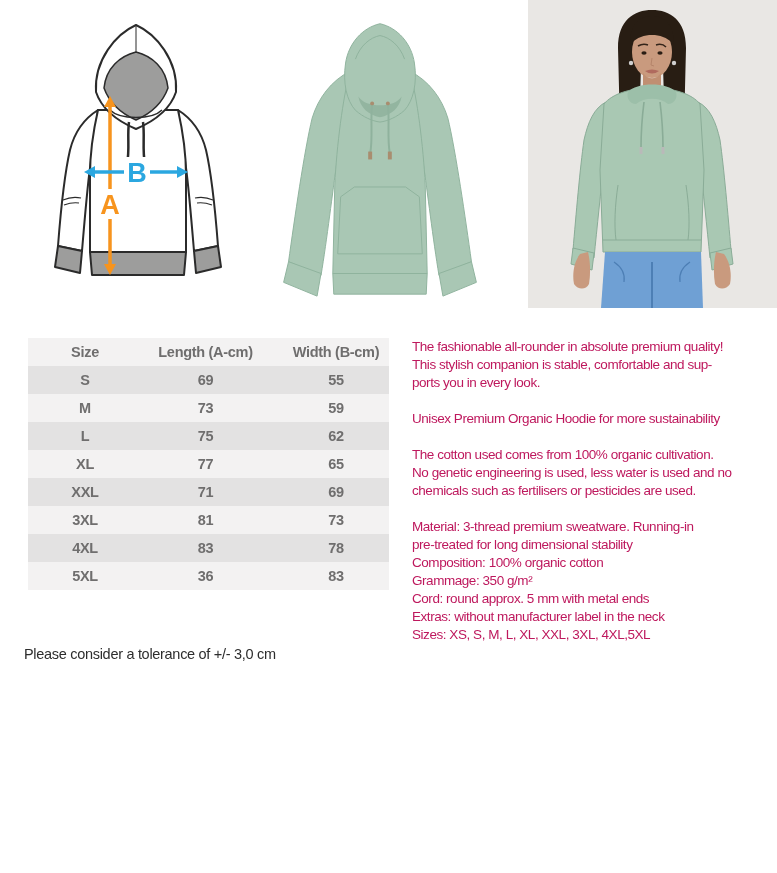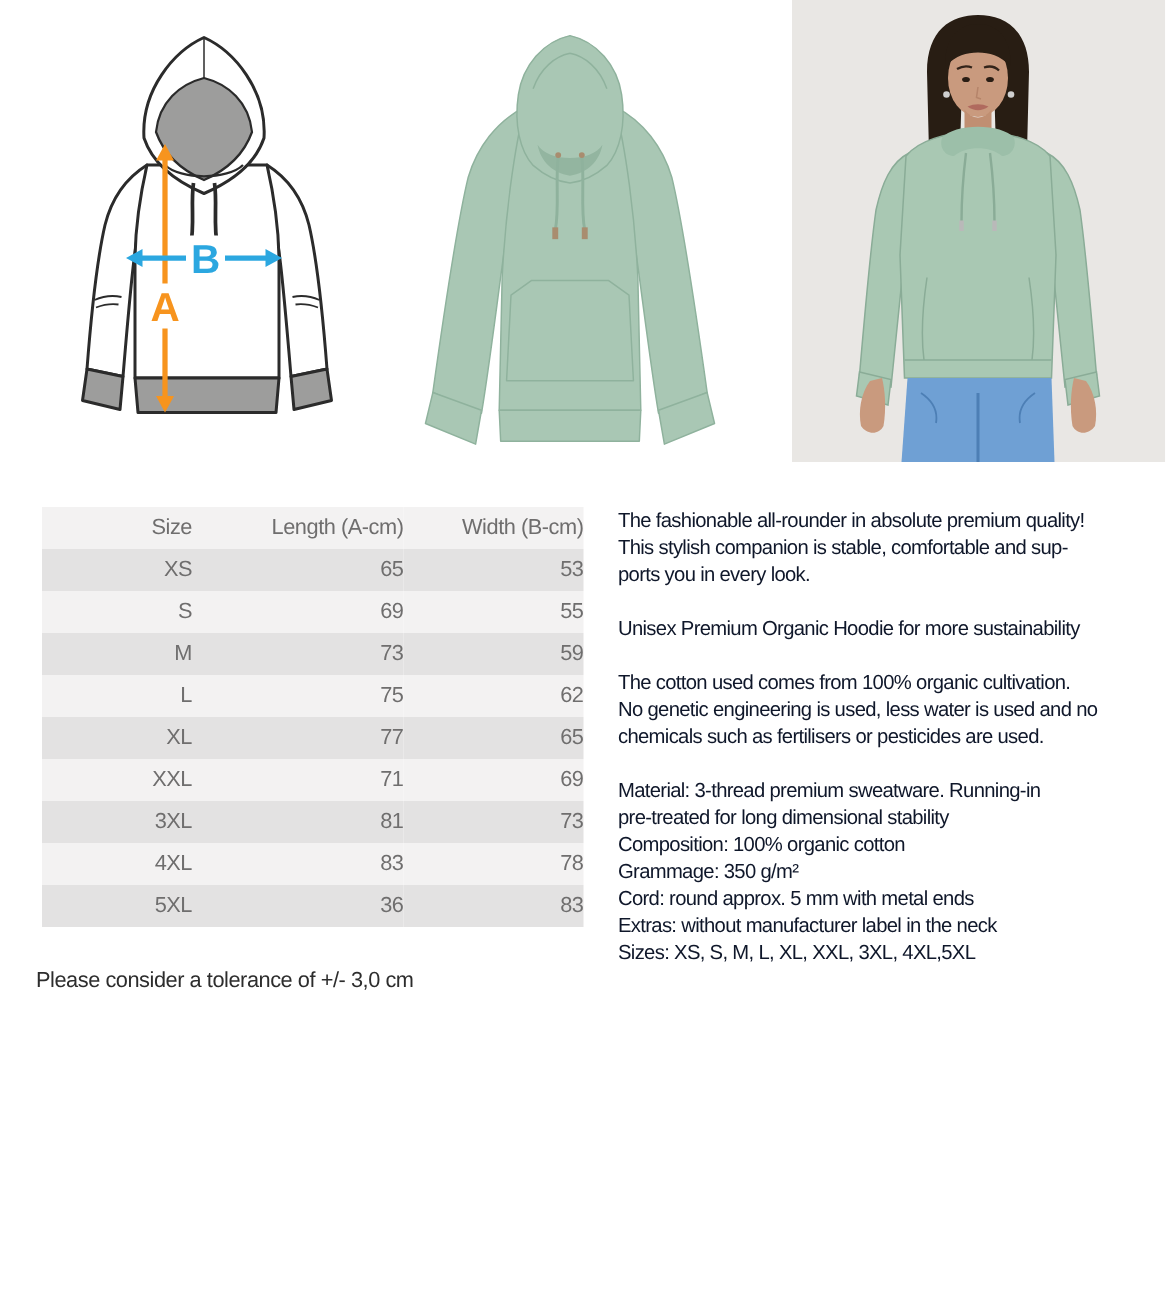--- a/index.html
+++ b/index.html
@@ -26,22 +26,22 @@
     font-size: 14.5px;
     letter-spacing: -0.3px;
     color: #6f6e6e;
   }
   .size-table col.c1 { width: 100px; }
   .size-table col.c2 { width: 141px; }
   .size-table col.c3 { width: 120px; }
   .size-table th, .size-table td {
     height: 28px;
     padding: 0 0 0 14px;
-    text-align: right;
-    font-weight: 400;
+    text-align: center;
+    font-weight: 700;
     vertical-align: middle;
   }
   .size-table thead tr       { background: #f3f2f2; }
   .size-table tbody tr:nth-child(odd)  { background: #e3e2e2; }
   .size-table tbody tr:nth-child(even) { background: #f3f2f2; }
 
   .tolerance {
     position: absolute;
     left: 24px; top: 630px;
     font-size: 14.5px;
@@ -50,21 +50,21 @@
     margin-top: 16px;
   }
 
   .description {
     position: absolute;
     left: 412px; top: 338px;
     width: 360px;
     font-size: 13.5px;
     letter-spacing: -0.45px;
     line-height: 18px;
-    color: #0f172a;
+    color: #be185d;
   }
   .description .para {
     white-space: pre-line;
     margin-bottom: 18px;
   }
   .description .para:last-child { margin-bottom: 12px; }
 
   svg text.meas-label {
     font-family: "Liberation Sans", sans-serif;
     font-weight: 700;
@@ -221,25 +221,20 @@
         <col class="c3">
       </colgroup>
     <thead>
       <tr>
         <th>Size</th>
         <th>Length (A-cm)</th>
         <th>Width (B-cm)</th>
       </tr>
     </thead>
     <tbody>
-      <tr>
-        <td>XS</td>
-        <td>65</td>
-        <td>53</td>
-      </tr>
       <tr>
         <td>S</td>
         <td>69</td>
         <td>55</td>
       </tr>
       <tr>
         <td>M</td>
         <td>73</td>
         <td>59</td>
       </tr>

